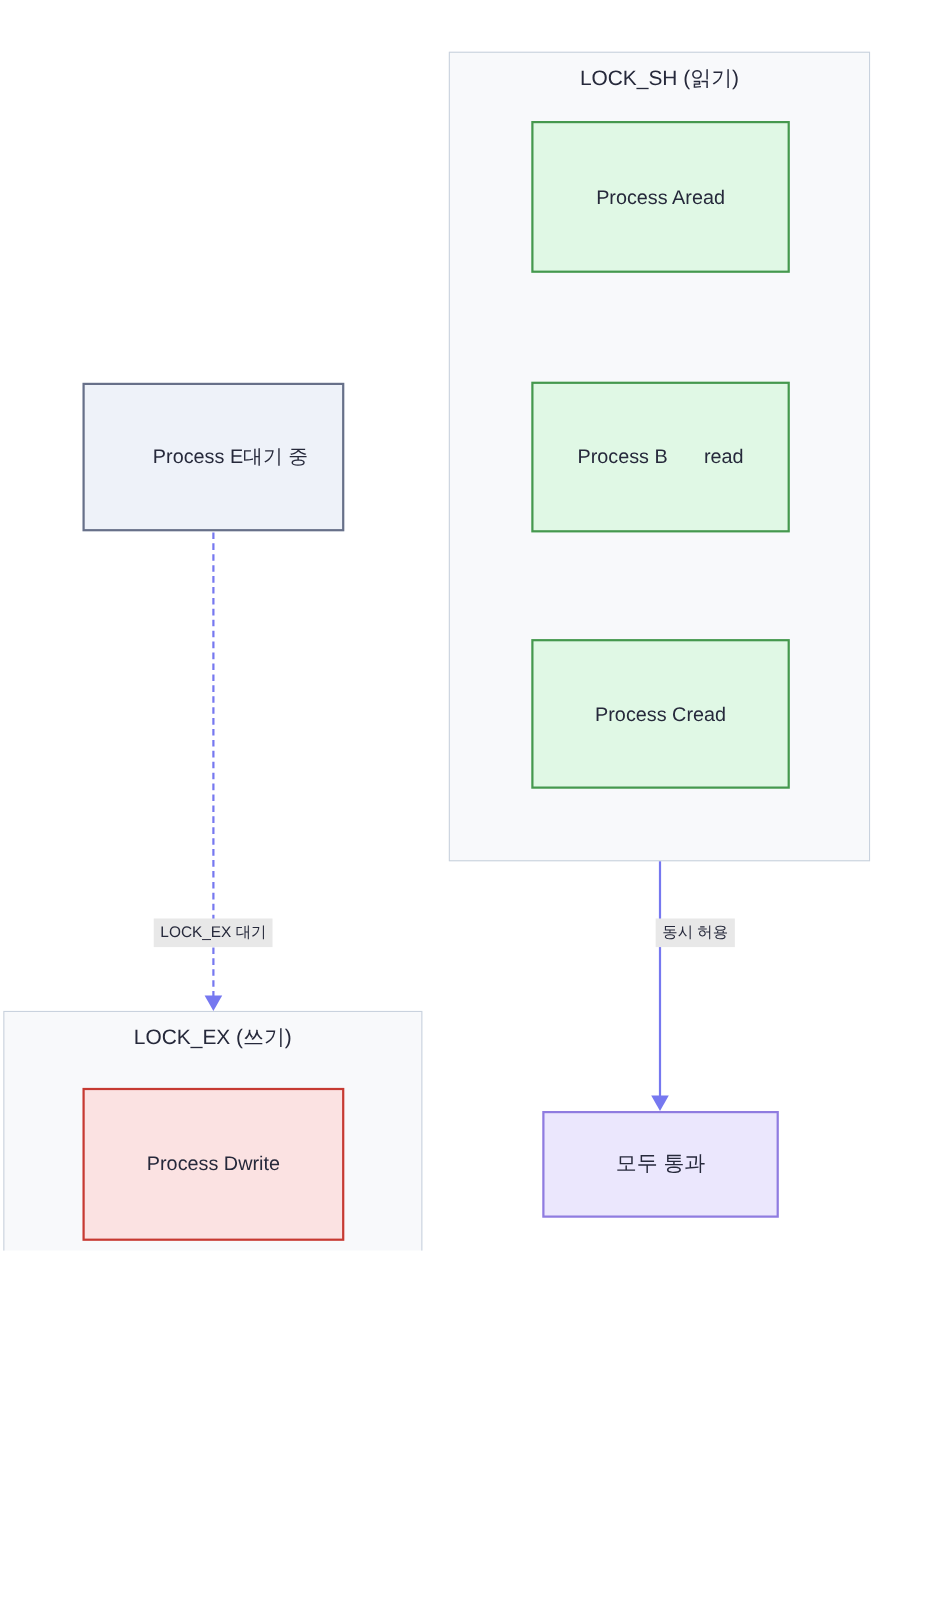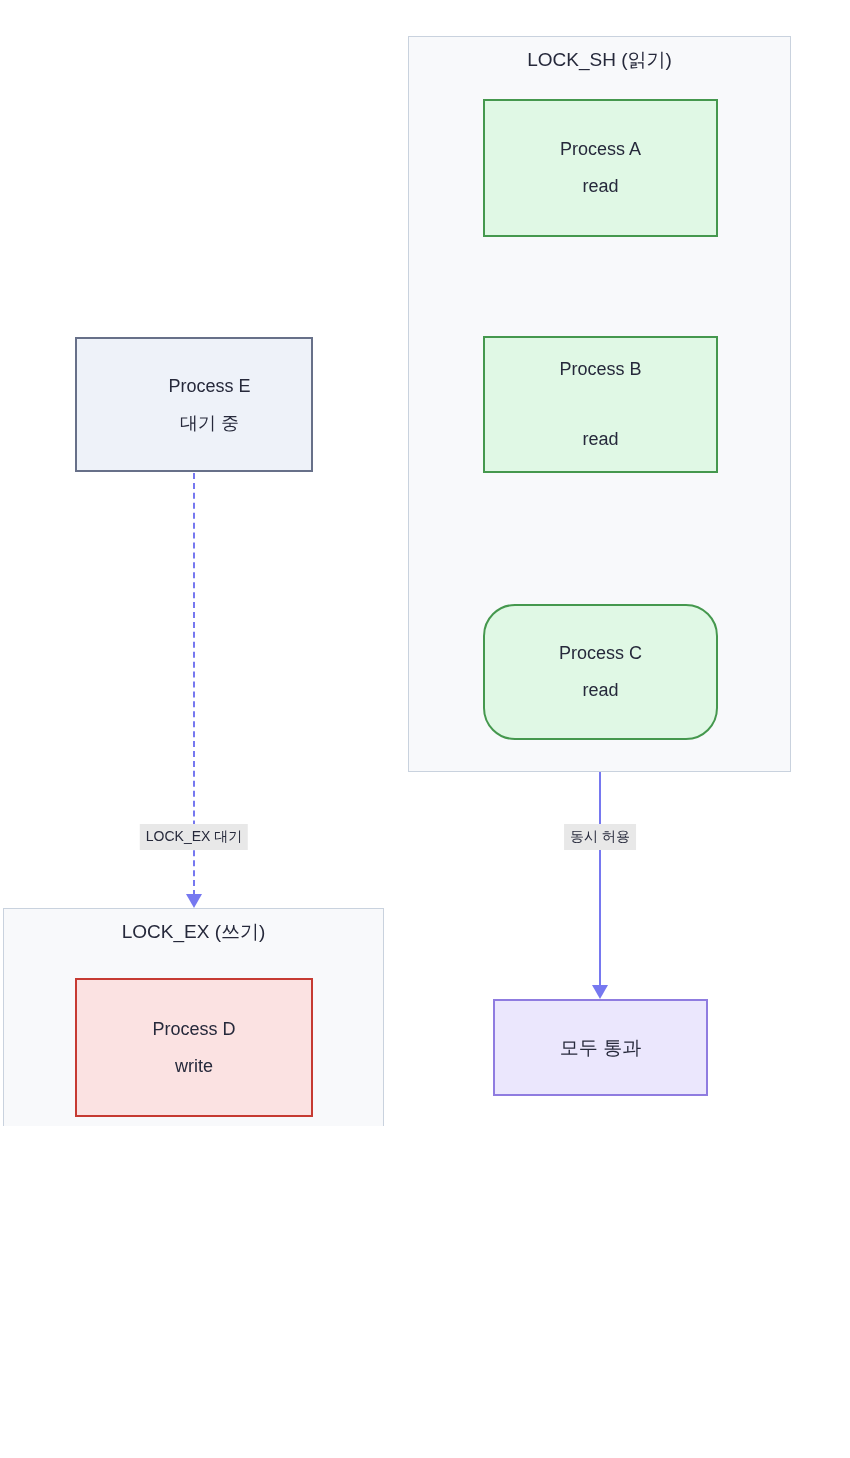--- a/index.html
+++ b/index.html
@@ -5,39 +5,40 @@
   * { margin: 0; padding: 0; box-sizing: border-box; }
   html, body { background: #ffffff; }
   .canvas {
     position: relative;
     width: 850px;
     height: 1126px;
     background: #ffffff;
     font-family: "Liberation Sans", sans-serif;
     color: var(--text, #26293b);
     overflow: hidden;
+    margin-top: 11px;
   }
   .cluster {
     position: absolute;
     background: var(--cluster-bg, #f8f9fb);
     border: 1.5px solid var(--cluster-border, #c9d2de);
   }
   .cluster-title {
     position: absolute;
     top: 10px;
     left: 0;
     width: 100%;
     text-align: center;
     font-size: 19px;
     color: var(--text, #26293b);
   }
   .node {
     position: absolute;
     display: flex;
-    flex-direction: column;
+    flex-direction: row;
     align-items: center;
     justify-content: center;
     text-align: center;
     font-size: 18px;
     line-height: 37px;
   }
   .node.green  { background: var(--green-fill);  border: 2.5px solid var(--green-border); }
   .node.red    { background: var(--red-fill);    border: 2.5px solid var(--red-border); }
   .node.slate  { background: var(--slate-fill);  border: 2.5px solid var(--slate-border); }
   .node.purple { background: var(--purple-fill); border: 2px   solid var(--purple-border); font-size: 19px; }
@@ -73,41 +74,41 @@
   <div class="cluster" style="left:408px; top:36px; width:383px; height:736px;">
     <div class="cluster-title">LOCK_SH (읽기)</div>
   </div>
 
   <div class="cluster" style="left:3px; top:908px; width:381px; height:276px;">
     <div class="cluster-title">LOCK_EX (쓰기)</div>
   </div>
 
   <div class="edge-line solid" style="left:598.5px; top:772px; height:214px;"></div>
   <div class="arrowhead" style="left:592px; top:985px;"></div>
-  <div class="edge-label" style="left:600px; top:824px;">동시 허용</div>
+  <div class="edge-label" style="left:632px; top:824px;">동시 허용</div>
 
   <div class="edge-line dotted" style="left:192.5px; top:473px; height:423px;"></div>
   <div class="arrowhead" style="left:186px; top:894px;"></div>
   <div class="edge-label" style="left:194px; top:824px;">LOCK_EX 대기</div>
 
   <div class="edge-line solid" style="left:192.5px; top:1184px; height:123px;"></div>
   <div class="arrowhead" style="left:186px; top:1306px;"></div>
   <div class="edge-label" style="left:200px; top:1233px;font-weight:bold;">단독 점유</div>
 
   <div class="node green" style="left:483px; top:99px; width:235px; height:138px;">
     <span>Process A</span>
     <span>read</span>
   </div>
 
   <div class="node green" style="left:483px; top:336px; width:235px; height:137px;gap:33px;">
     <span>Process B</span>
     <span>read</span>
   </div>
 
-  <div class="node green" style="left:483px; top:604px; width:235px; height:136px;border-radius:32px;">
+  <div class="node green" style="left:483px; top:570px; width:235px; height:136px;">
     <span>Process C</span>
     <span>read</span>
   </div>
 
   <div class="node slate" style="left:75px; top:337px; width:238px; height:135px;padding-left:31px;">
     <span>Process E</span>
     <span>대기 중</span>
   </div>
 
   <div class="node purple" style="left:493px; top:999px; width:215px; height:97px;">

